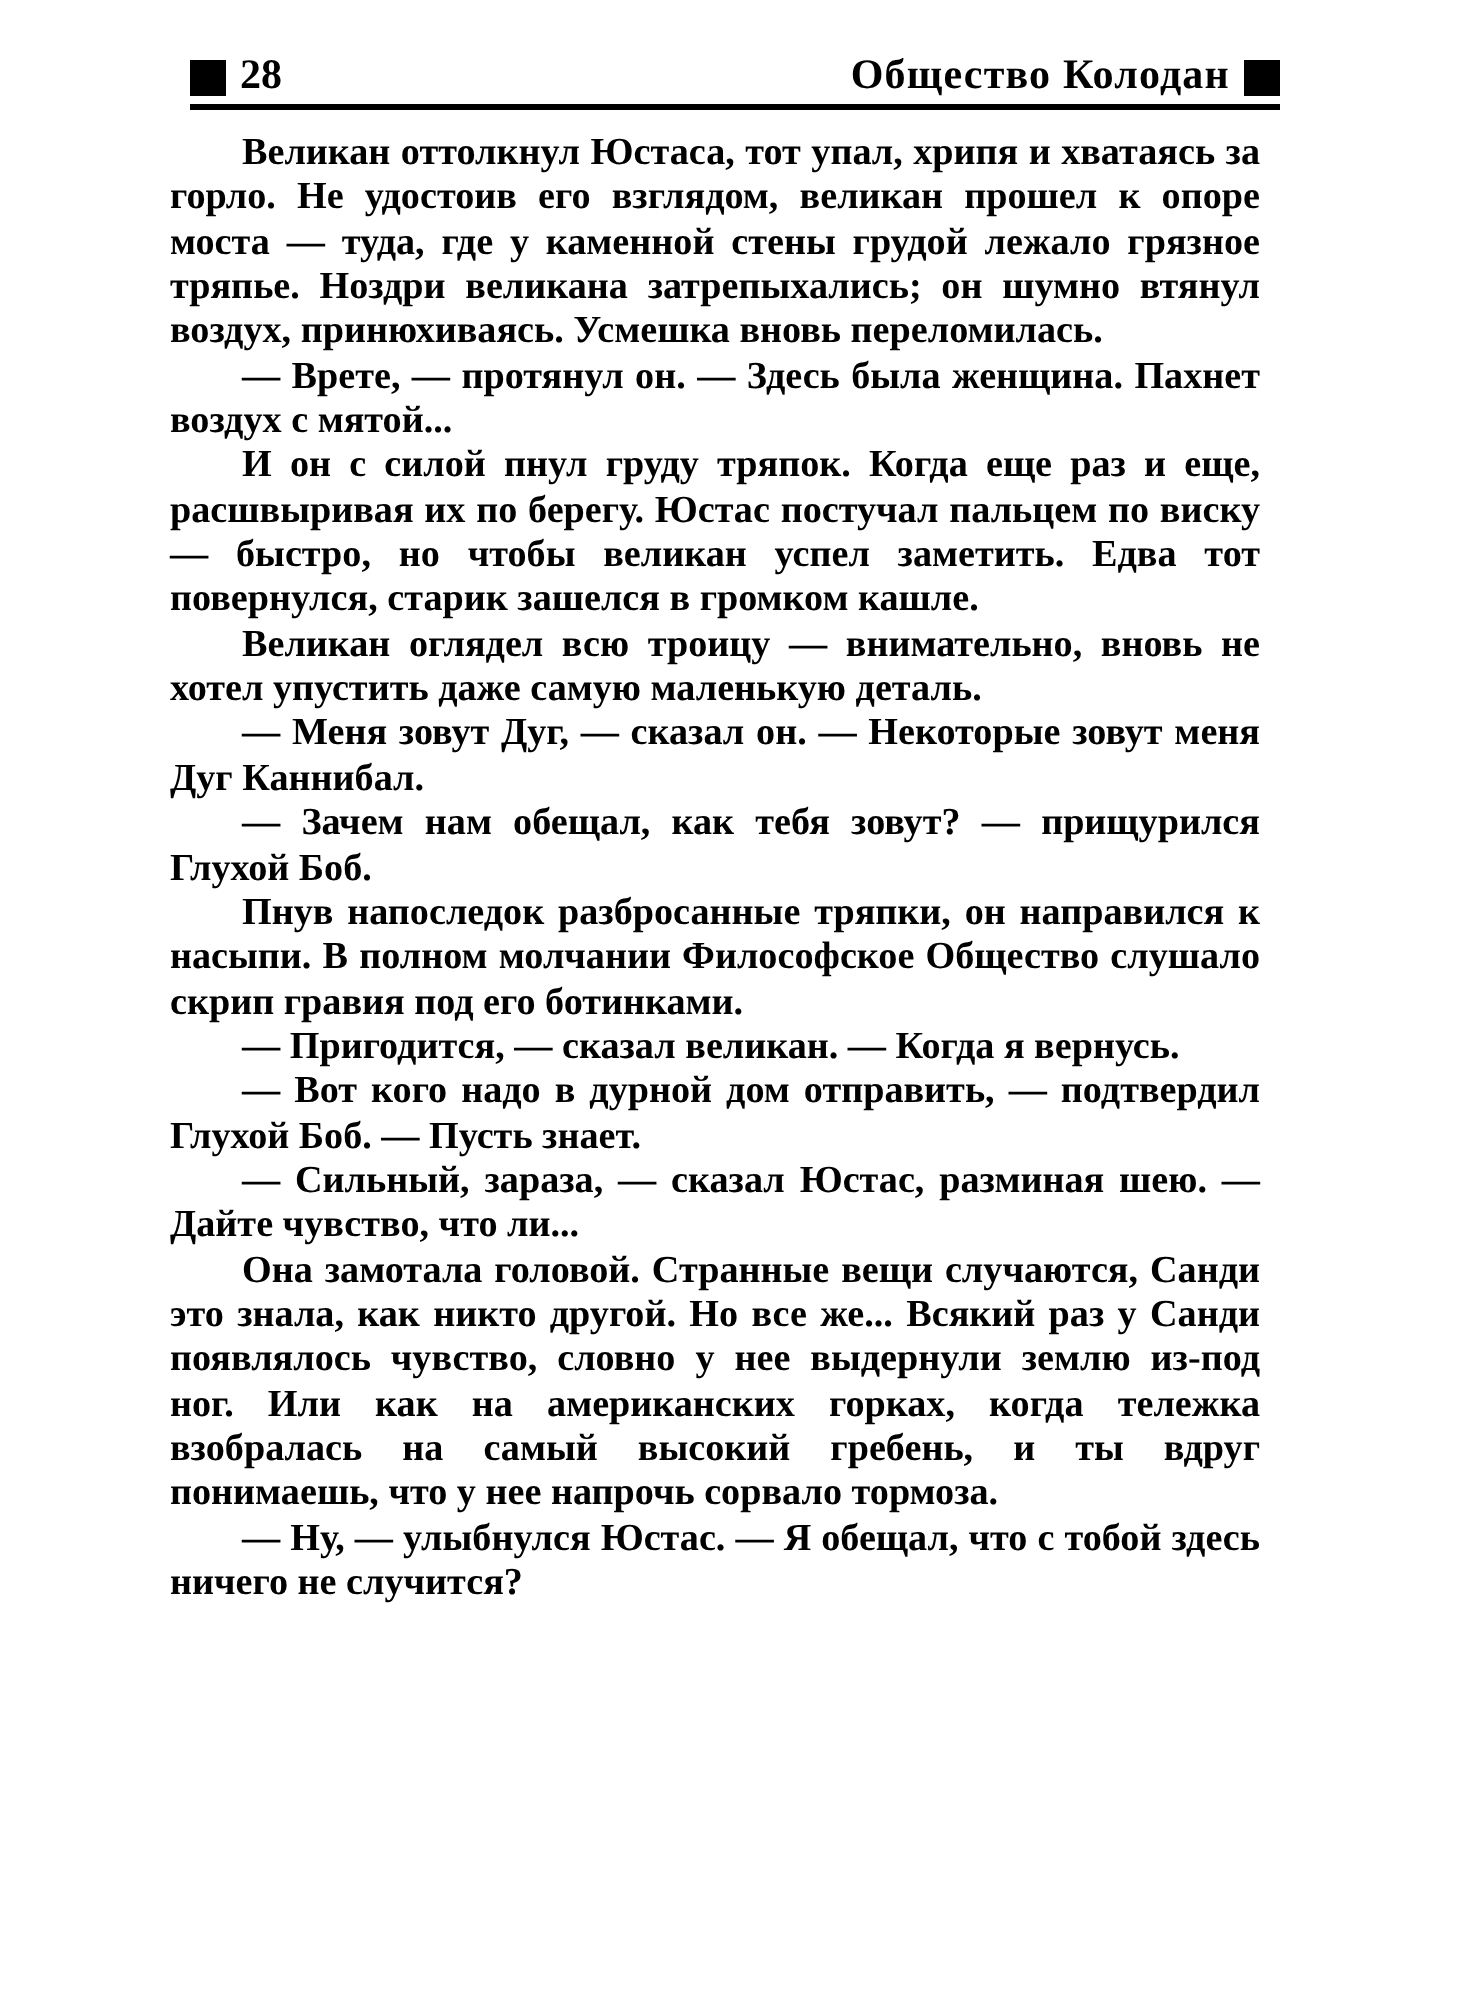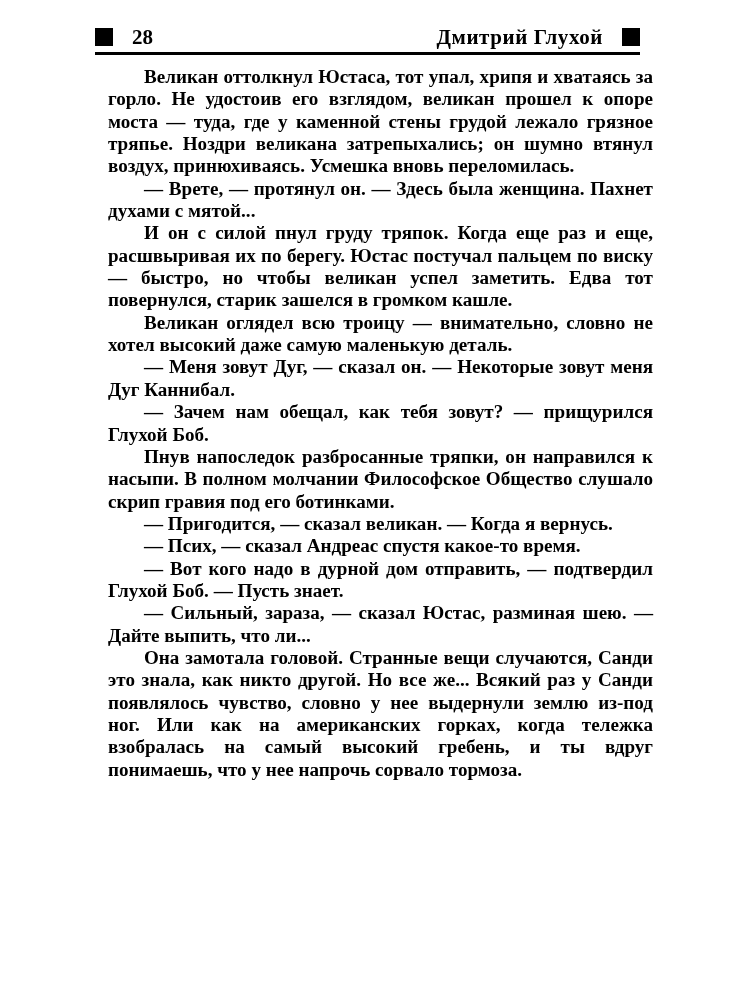--- a/index.html
+++ b/index.html
@@ -29,22 +29,22 @@
     top: 22px;
     width: 545px;
     height: 30px;
     display: flex;
     align-items: center;
     justify-content: space-between;
   }
   .head-left,
   .head-right {
     display: flex;
-    align-items: center;
-    gap: 19px;
+    align-items: flex-end;
+    gap: 7px;
   }
   .marker-square {
     display: inline-block;
     width: 18px;
     height: 18px;
     background: #000000;
   }
   .folio {
     font-family: "Liberation Serif", "DejaVu Serif", serif;
     font-size: 21px;
@@ -64,21 +64,21 @@
     position: absolute;
     left: 95px;
     top: 52px;
     width: 545px;
     height: 3px;
     background: #000000;
   }
   
   .text-block {
     position: absolute;
-    left: 108px;
+    left: 85px;
     top: 66px;
     width: 545px;
   }
   .para {
     margin: 0;
     font-size: 19.1px;
     line-height: 22.35px;
     text-align: justify;
     text-indent: 36px;
     font-weight: bold;
@@ -93,35 +93,35 @@
 <body>
 
 <div class="page">
 
   <div class="running-head">
     <div class="head-left">
       <span class="marker-square"></span>
       <span class="folio">28</span>
     </div>
     <div class="head-right">
-      <span class="author-name">Дмитрий Глухой</span>
+      <span class="author-name">Общество Колодан</span>
       <span class="marker-square"></span>
     </div>
   </div>
 
   <div class="head-rule"></div>
 
   <div class="text-block">
       <p class="para last-line-left">Великан оттолкнул Юстаса, тот упал, хрипя и хватаясь за горло. Не удостоив его взглядом, великан прошел к опоре моста — туда, где у каменной стены грудой лежало грязное тряпье. Ноздри великана затрепыхались; он шумно втянул воздух, принюхиваясь. Усмешка вновь переломилась.</p>
-      <p class="para last-line-left">— Врете, — протянул он. — Здесь была женщина. Пахнет духами с мятой...</p>
+      <p class="para last-line-left">— Врете, — протянул он. — Здесь была женщина. Пахнет воздух с мятой...</p>
       <p class="para last-line-left">И он с силой пнул груду тряпок. Когда еще раз и еще, расшвыривая их по берегу. Юстас постучал пальцем по виску — быстро, но чтобы великан успел заметить. Едва тот повернулся, старик зашелся в громком кашле.</p>
-      <p class="para last-line-left">Великан оглядел всю троицу — внимательно, словно не хотел высокий даже самую маленькую деталь.</p>
+      <p class="para last-line-left">Великан оглядел всю троицу — внимательно, вновь не хотел упустить даже самую маленькую деталь.</p>
       <p class="para last-line-left">— Меня зовут Дуг, — сказал он. — Некоторые зовут меня Дуг Каннибал.</p>
       <p class="para last-line-left">— Зачем нам обещал, как тебя зовут? — прищурился Глухой Боб.</p>
       <p class="para last-line-left">Пнув напоследок разбросанные тряпки, он направился к насыпи. В полном молчании Философское Общество слушало скрип гравия под его ботинками.</p>
       <p class="para last-line-left">— Пригодится, — сказал великан. — Когда я вернусь.</p>
-      <p class="para last-line-left">— Псих, — сказал Андреас спустя какое-то время.</p>
       <p class="para last-line-left">— Вот кого надо в дурной дом отправить, — подтвердил Глухой Боб. — Пусть знает.</p>
-      <p class="para last-line-left">— Сильный, зараза, — сказал Юстас, разминая шею. — Дайте выпить, что ли...</p>
+      <p class="para last-line-left">— Сильный, зараза, — сказал Юстас, разминая шею. — Дайте чувство, что ли...</p>
       <p class="para last-line-left">Она замотала головой. Странные вещи случаются, Санди это знала, как никто другой. Но все же... Всякий раз у Санди появлялось чувство, словно у нее выдернули землю из-под ног. Или как на американских горках, когда тележка взобралась на самый высокий гребень, и ты вдруг понимаешь, что у нее напрочь сорвало тормоза.</p>
+      <p class="para last-line-left">— Ну, — улыбнулся Юстас. — Я обещал, что с тобой здесь ничего не случится?</p>
     </div>
 
 </div>
 
 </body></html>

